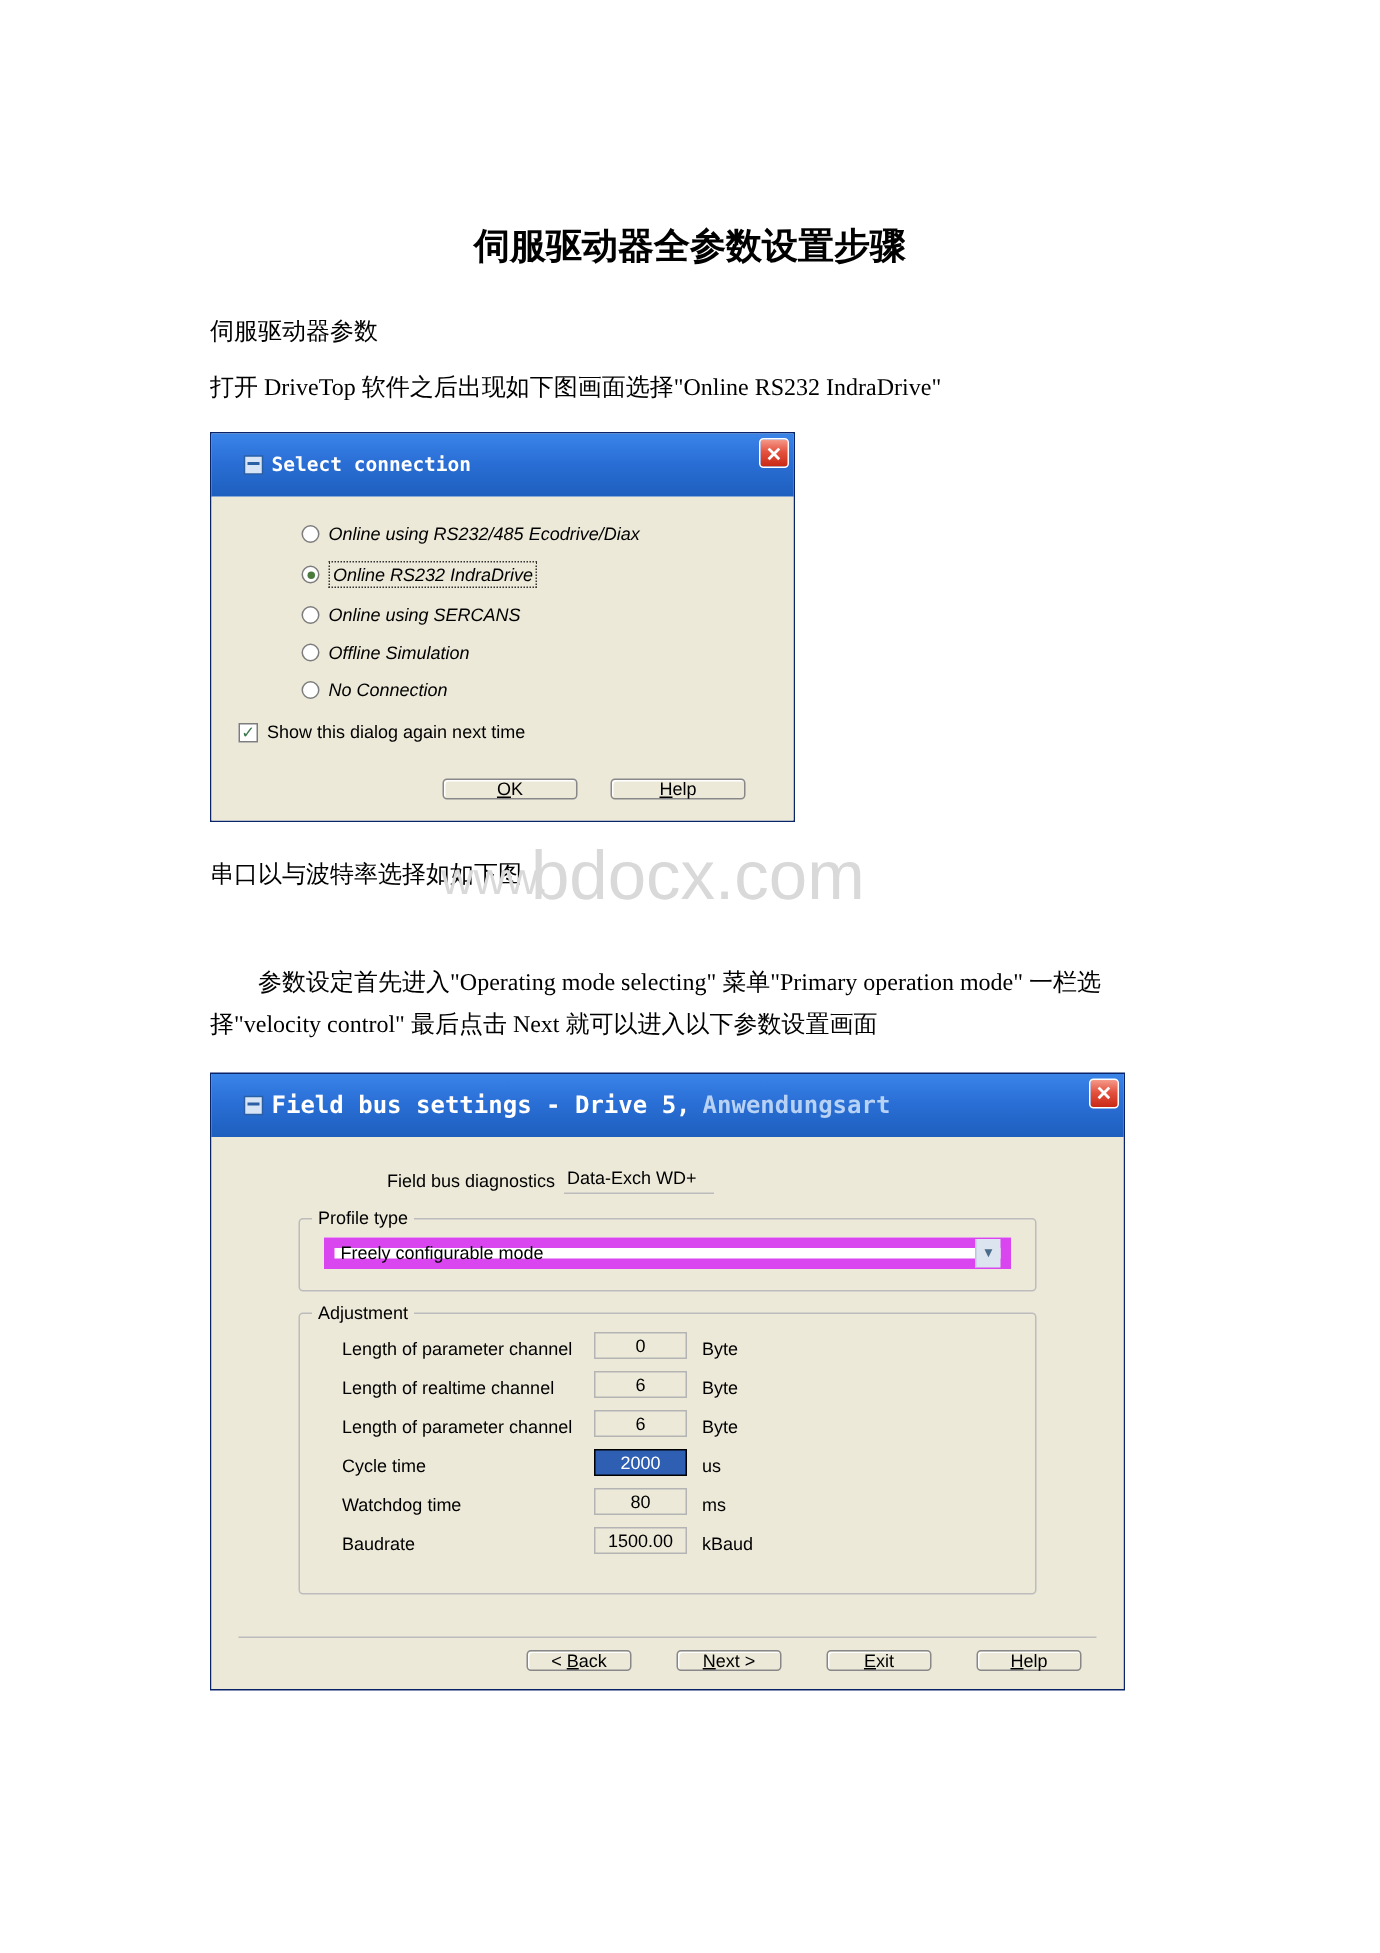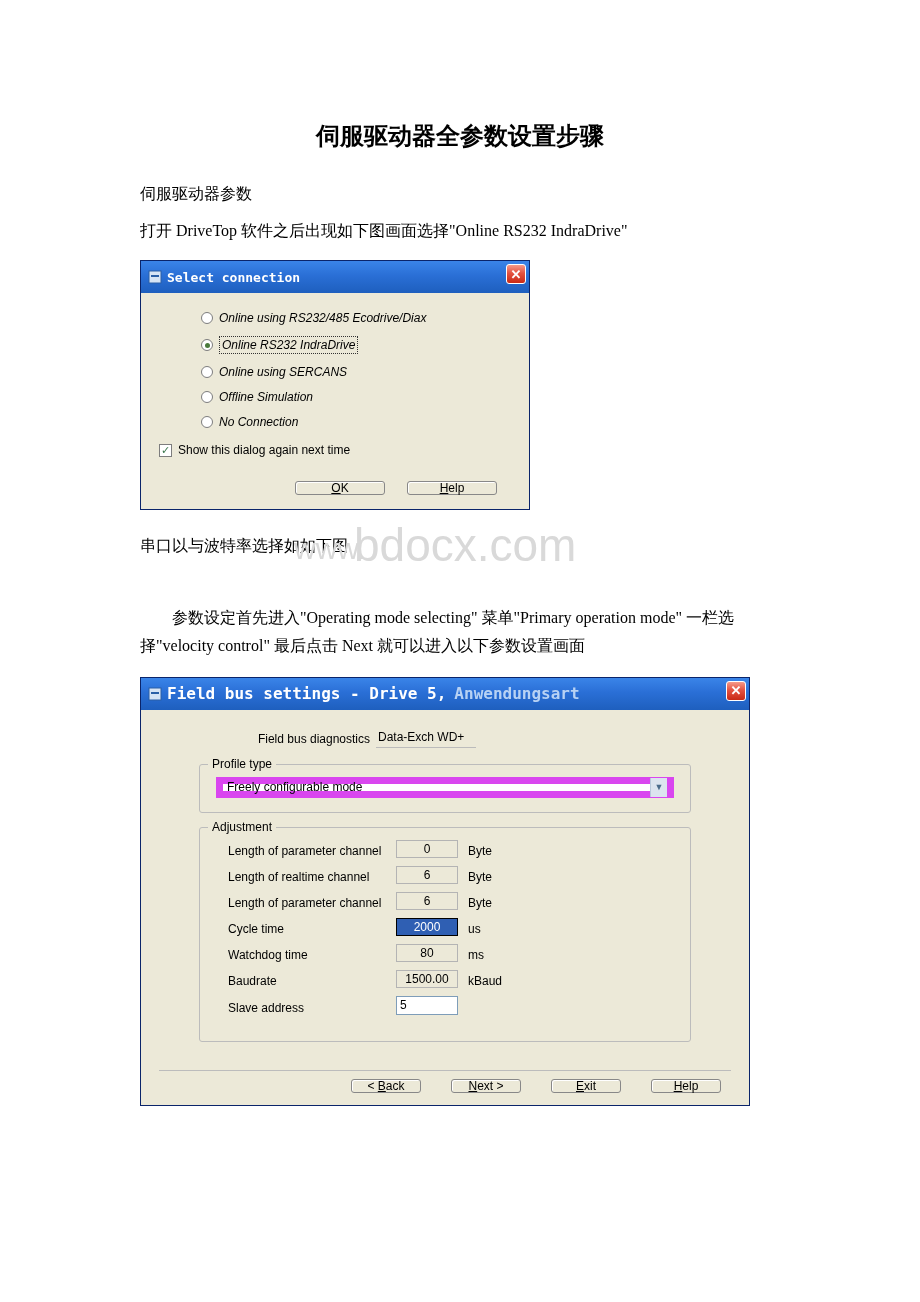--- a/index.html
+++ b/index.html
@@ -8,38 +8,39 @@
       background: #fff;
       font-family: "SimSun", "宋体", serif;
       padding: 120px 140px 60px 140px;
       color: #000;
     }
     .title {
       text-align: center;
       font-weight: bold;
       font-size: 24px;
       margin-bottom: 28px;
+      margin-top: 28px;
     }
     .para {
       font-size: 16px;
       line-height: 1.7;
       margin-bottom: 10px;
     }
     .dialog1 {
       width: 390px;
       margin: 16px 0 8px 0;
       font-family: Tahoma, Arial, sans-serif;
       border: 1px solid #0a246a;
     }
     .titlebar {
       background: linear-gradient(to bottom, #3a84e8, #2a6fd6 45%, #1e5fbe);
-      height: 32px;
-      display: flex;
-      align-items: center;
-      padding-left: 6px;
+      height: 42px;
+      display: flex;
+      align-items: center;
+      padding-left: 20px;
       position: relative;
     }
     .titlebar-icon {
       width: 16px; height: 16px;
       display: inline-flex;
     }
     .titlebar-text {
       color: #fff;
       font-family: "SimSun", "宋体", monospace;
       font-weight: bold;
@@ -380,25 +381,20 @@
       <div class="adj-row">
         <span class="alabel">Watchdog time</span>
         <span class="num-box">80</span>
         <span class="unit">ms</span>
       </div>
       <div class="adj-row">
         <span class="alabel">Baudrate</span>
         <span class="num-box">1500.00</span>
         <span class="unit">kBaud</span>
       </div>
-      <div class="adj-row">
-        <span class="alabel">Slave address</span>
-        <span class="num-input">5</span>
-        <span class="unit"></span>
-      </div>
     </div>
 
     <div class="bottom-bar">
       <div class="win-btn small">
           <span>&lt; <span class="ul">B</span>ack</span>
         </div>
       <div class="win-btn small">
           <span><span class="ul">N</span>ext &gt;</span>
         </div>
       <div class="win-btn small">

